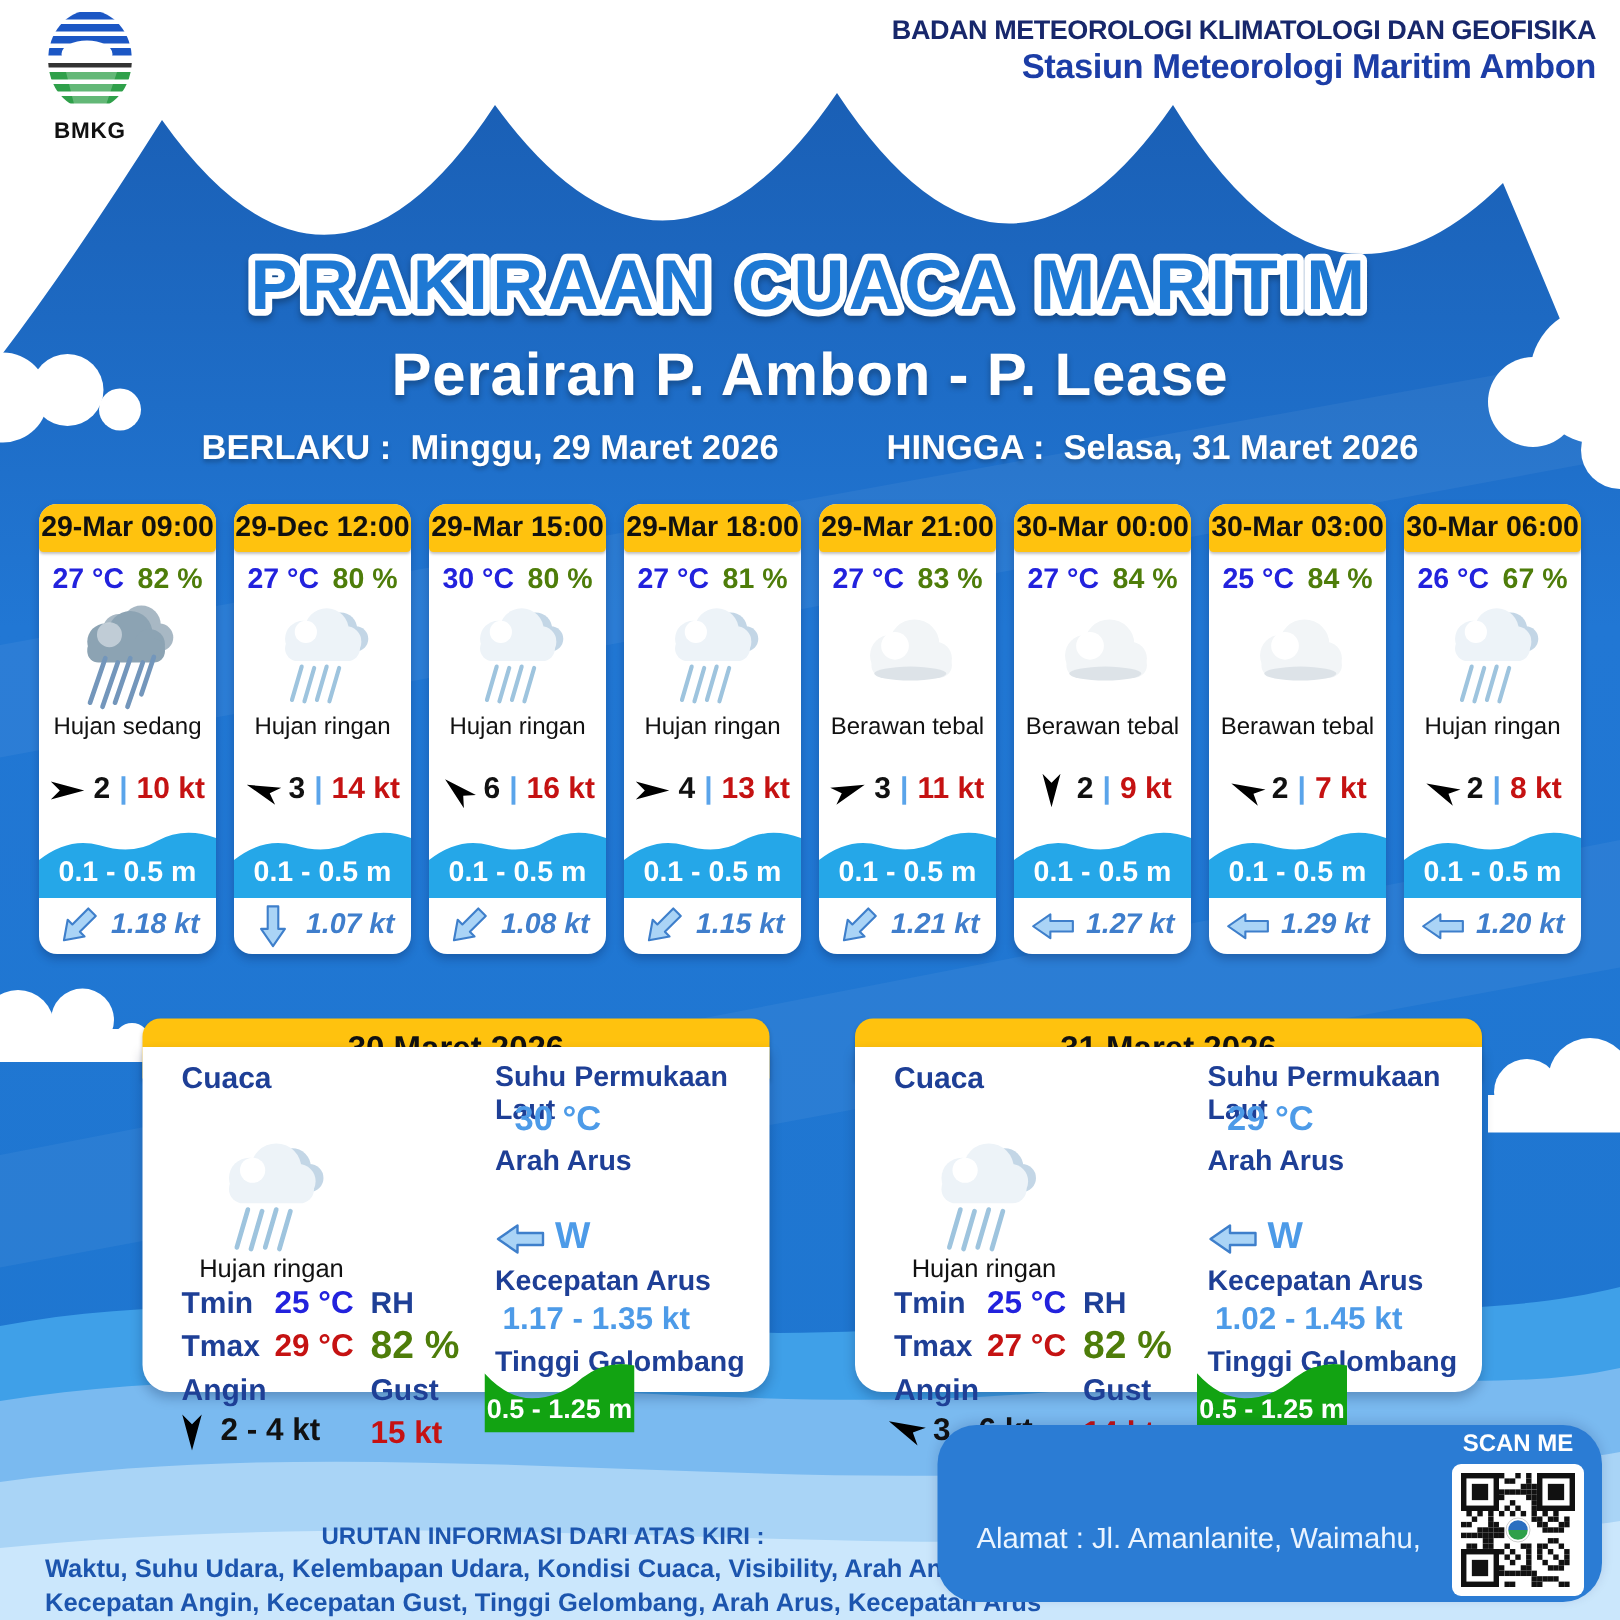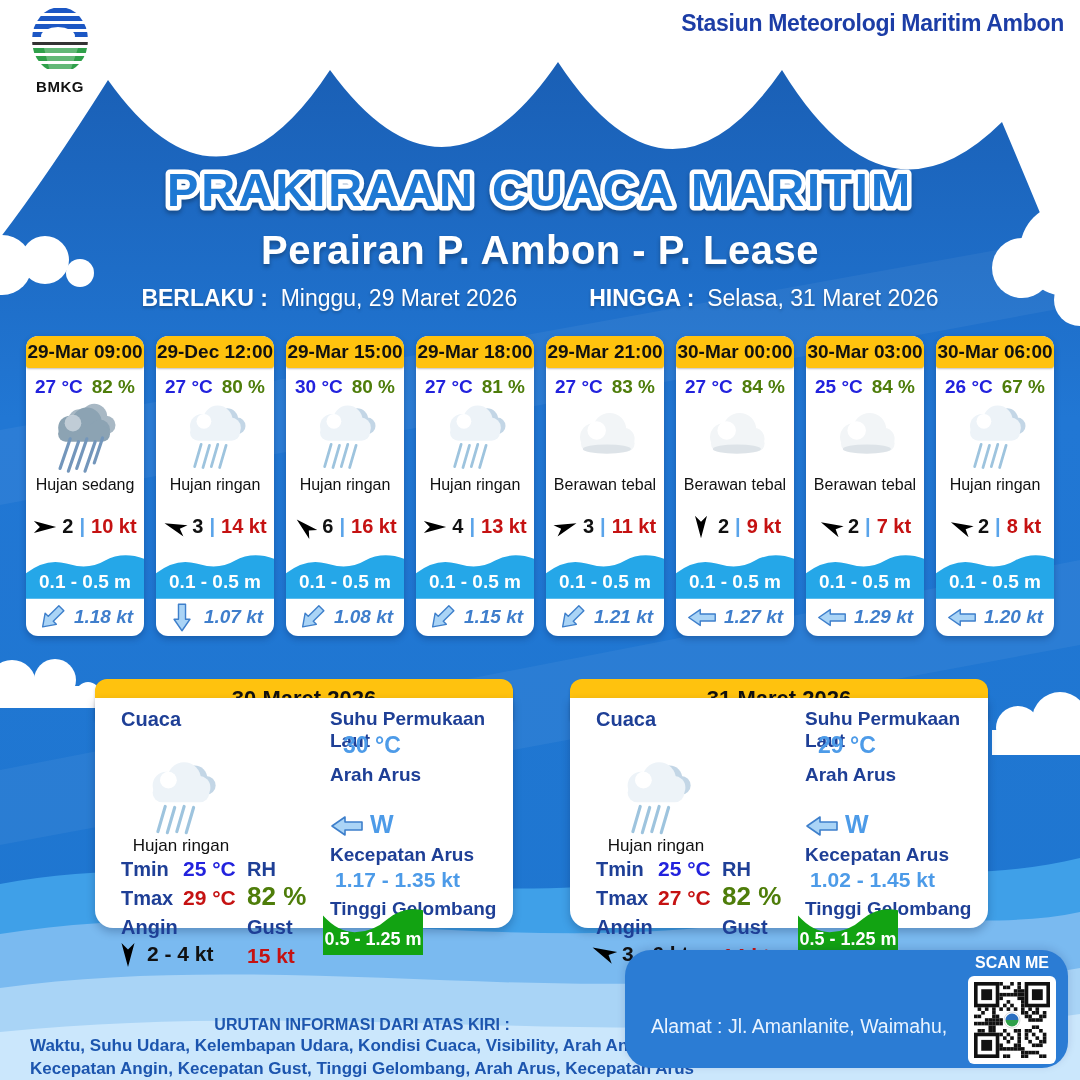--- a/index.html
+++ b/index.html
@@ -12,21 +12,21 @@
   .org .l2{font-size:23px;font-weight:700;color:#1C3DA6;letter-spacing:-0.3px;}
   .logo{position:absolute;top:4px;left:18px;width:84px;text-align:center;}
   .logo .bmkg-text{font-size:15px;font-weight:700;color:#111;margin-top:-2px;letter-spacing:.5px;}
   
   .title-svg{position:absolute;top:158px;left:0;filter:drop-shadow(0 3px 2px rgba(0,0,0,.28));}
   .subtitle{position:absolute;top:228px;left:0;width:1080px;text-align:center;color:#fff;
             font-size:40px;font-weight:700;letter-spacing:.5px;text-shadow:0 3px 4px rgba(0,0,0,.30);}
   .validity{position:absolute;top:285px;left:0;width:1080px;display:flex;justify-content:center;gap:72px;
             color:#fff;font-size:23px;text-shadow:0 2px 3px rgba(0,0,0,.25);}
   .validity b{font-weight:800;}
-  .validity span{font-weight:400;text-align:right;}
+  .validity span{font-weight:700;text-align:right;}
   
   #cards{position:absolute;top:336px;left:26px;right:26px;display:flex;gap:12px;}
   .fcard{flex:1;background:#fff;border-radius:12px;box-shadow:0 3px 6px rgba(0,20,60,.25);
          display:flex;flex-direction:column;overflow:hidden;position:relative;height:300px;}
   .fhead{background:#FFC20E;border-radius:10px 10px 3px 3px;height:32px;line-height:32px;text-align:center;
          font-size:19px;font-weight:700;color:#111;box-shadow:0 1px 2px rgba(0,0,0,.25);}
   .temps{display:flex;justify-content:space-evenly;margin-top:8px;font-size:19px;font-weight:700;}
   .temp{color:#2222DD;} .rh{color:#4E7D0A;}
   .ficon{height:76px;display:flex;justify-content:center;align-items:center;margin-top:2px;}
   .ficon svg{width:80px;height:74px;}
@@ -147,20 +147,21 @@
         <rect x="0" y="44" width="72" height="5" fill="#2FA04A"></rect>
         <rect x="0" y="52" width="72" height="5" fill="#2FA04A"></rect>
         <rect x="0" y="60" width="72" height="5" fill="#2FA04A"></rect>
         <path d="M20,44 h34 l-8,24 h-20 z" fill="#fff" opacity="0.25"></path>
       </g>
     </svg>
     <div class="bmkg-text">BMKG</div>
   </div>
 
   <div class="org">
+    <div class="l1">BADAN METEOROLOGI KLIMATOLOGI DAN GEOFISIKA</div>
     <div class="l2">Stasiun Meteorologi Maritim Ambon</div>
   </div>
 
   <svg class="title-svg" width="1080" height="66">
     <text x="540" y="48" text-anchor="middle" font-family="Liberation Sans, DejaVu Sans, sans-serif" font-size="47" font-weight="bold" letter-spacing="3" fill="#1E79D4" stroke="#ffffff" stroke-width="9" paint-order="stroke" stroke-linejoin="round">PRAKIRAAN CUACA MARITIM</text>
   </svg>
   <div class="subtitle">Perairan P. Ambon - P. Lease</div>
   <div class="validity">
     <div><b>BERLAKU :</b>&nbsp;&nbsp;<span>Minggu, 29 Maret 2026</span></div>
     <div><b>HINGGA :</b>&nbsp;&nbsp;<span>Selasa, 31 Maret 2026</span></div>

